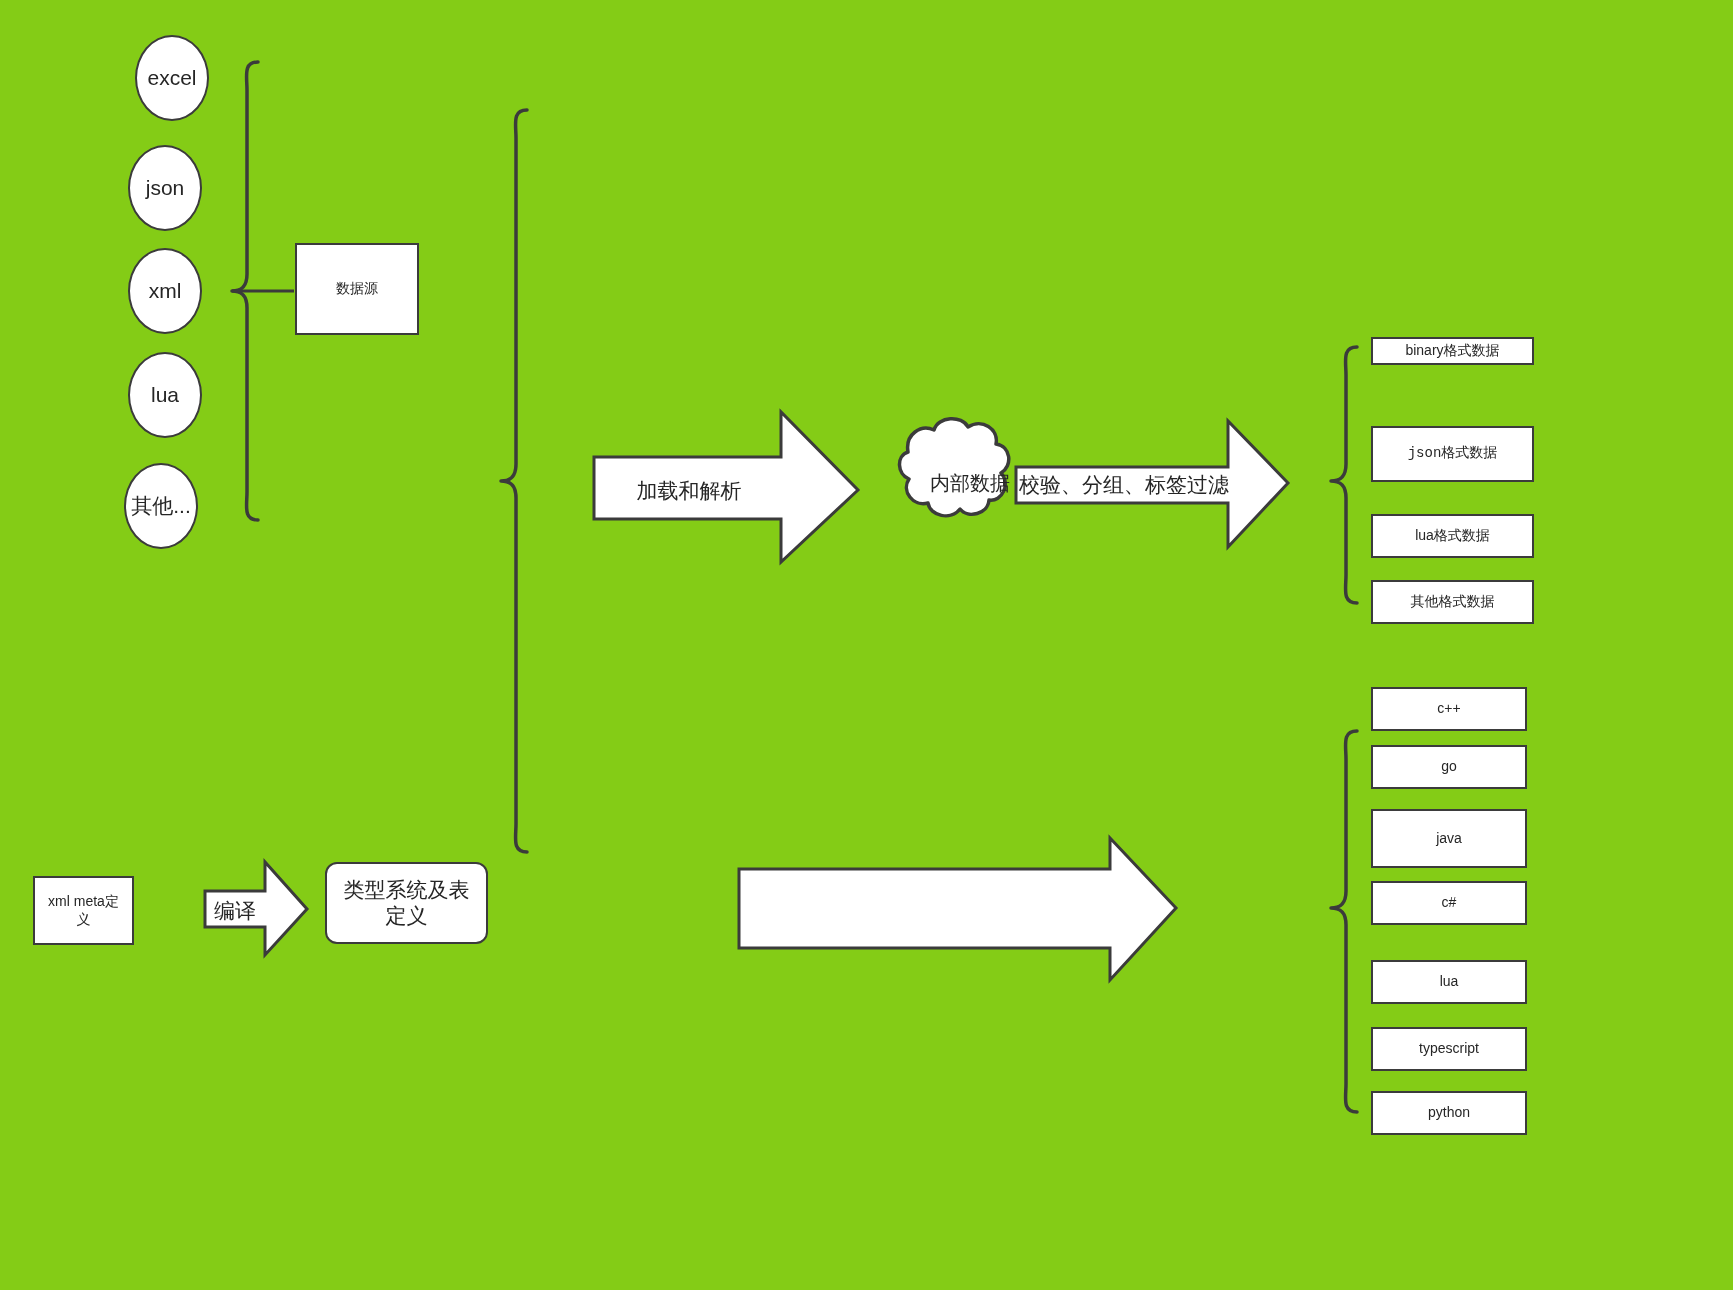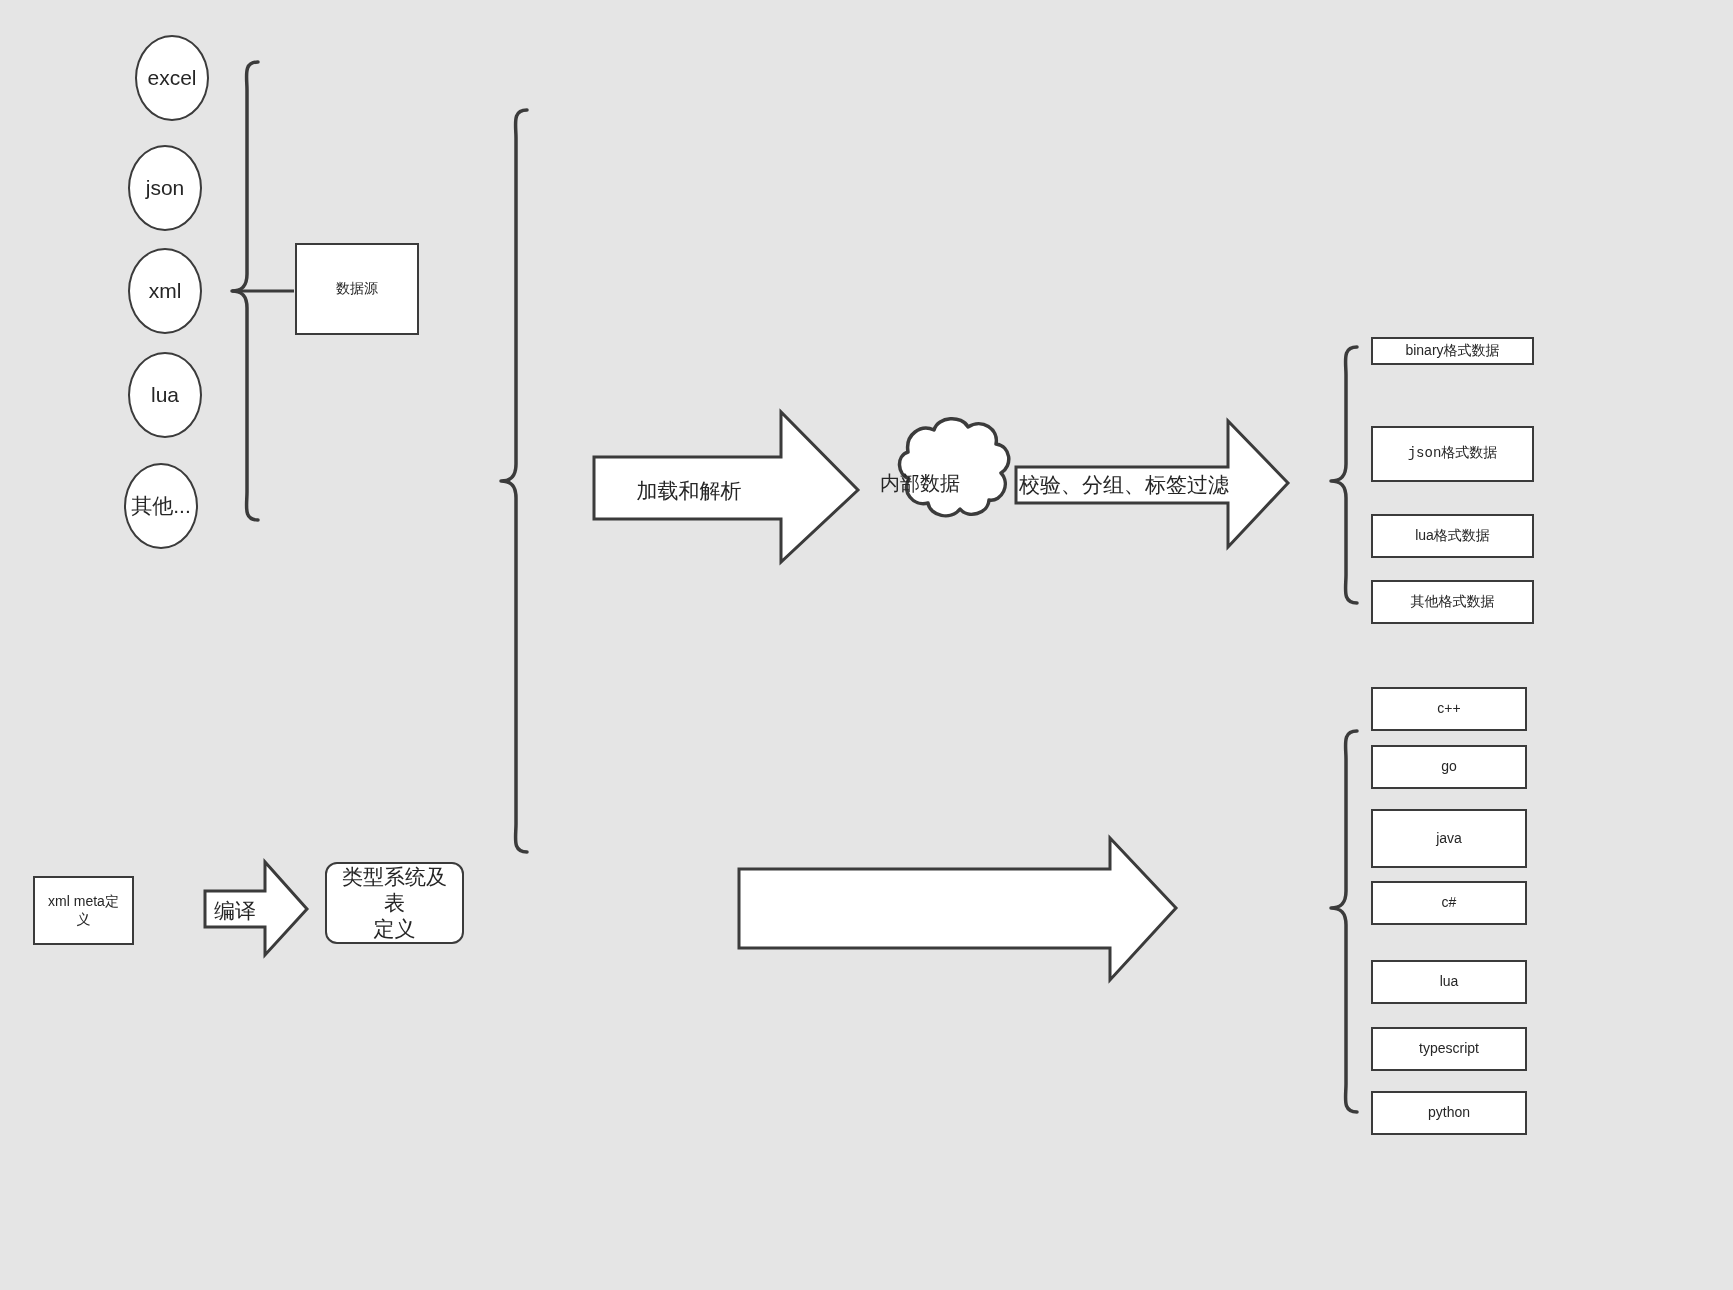--- a/index.html
+++ b/index.html
@@ -4,21 +4,21 @@
 <style>
   html, body {
     margin: 0;
     padding: 0;
     background: #f8f8f8;
   }
   #canvas {
     position: relative;
     width: 1733px;
     height: 1290px;
-    background: #e5e5e5;
+    background: #84cc16;
     font-family: "Liberation Sans", "DejaVu Sans", sans-serif;
     overflow: hidden;
   }
   .node {
     position: absolute;
     box-sizing: border-box;
     display: flex;
     align-items: center;
     justify-content: center;
     text-align: center;
@@ -50,21 +50,21 @@
     position: absolute;
     font-size: 21px;
     color: #262626;
     text-align: center;
     white-space: nowrap;
   }
   .cloud-label {
     position: absolute;
     font-size: 20px;
     color: #262626;
-    text-align: left;
+    text-align: right;
     white-space: nowrap;
   }
 </style>
 </head>
 <body>
 
 <div id="canvas">
 
   <svg class="svg-layer" viewBox="0 0 1733 1290" xmlns="http://www.w3.org/2000/svg">
 
@@ -180,21 +180,21 @@
 
   <div class="arrow-label" style="left:203px; top:897px; width:64px;">
     <span>编译</span>
   </div>
 
 
   <div class="node rect" style="left:33px; top:876px; width:101px; height:69px; padding:12px 8px;">
     <span>xml meta定义</span>
   </div>
 
-  <div class="node rounded" style="left:325px; top:862px; width:139px; height:82px; padding:4px 10px; white-space:pre-line;">
+  <div class="node rounded" style="left:325px; top:862px; width:163px; height:82px; padding:4px 10px; white-space:pre-line;">
     <span>类型系统及表
 定义</span>
   </div>
 
   <div class="node rect" style="left:1371px; top:337px; width:163px; height:28px;">
     <span>binary格式数据</span>
   </div>
   <div class="node rect" style="left:1371px; top:426px; width:163px; height:56px;font-family:Liberation Mono, monospace;">
     <span>json格式数据</span>
   </div>

